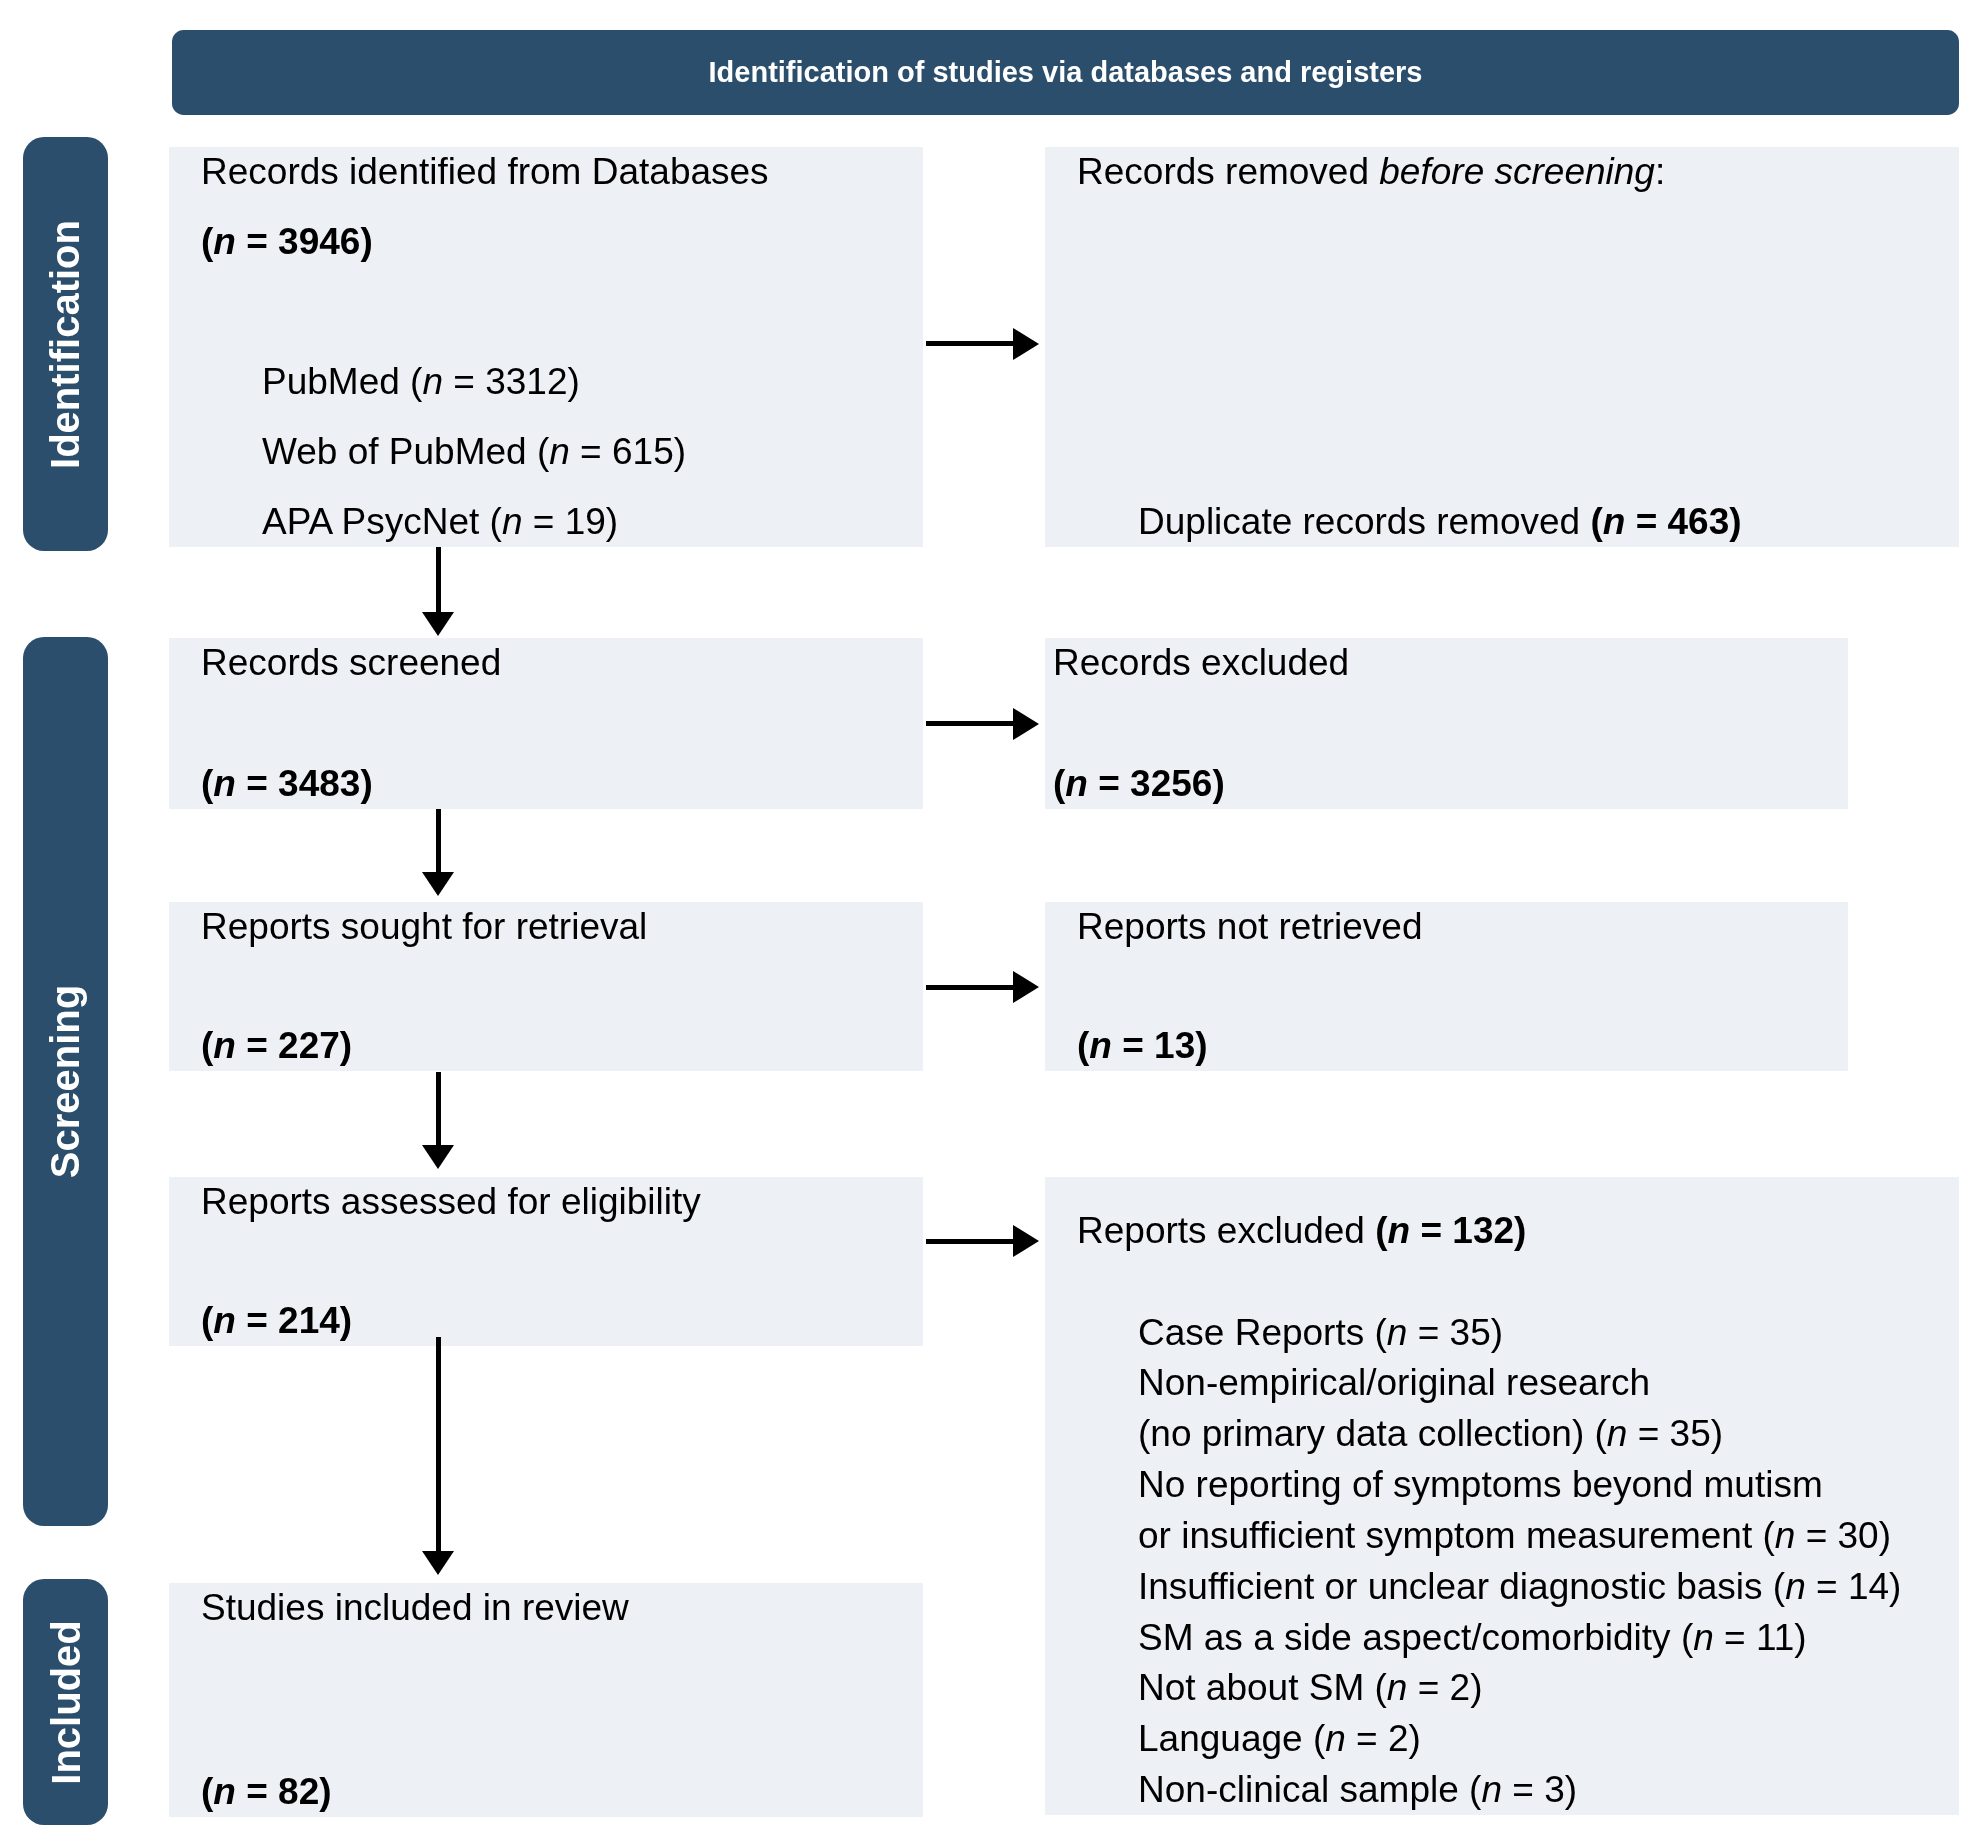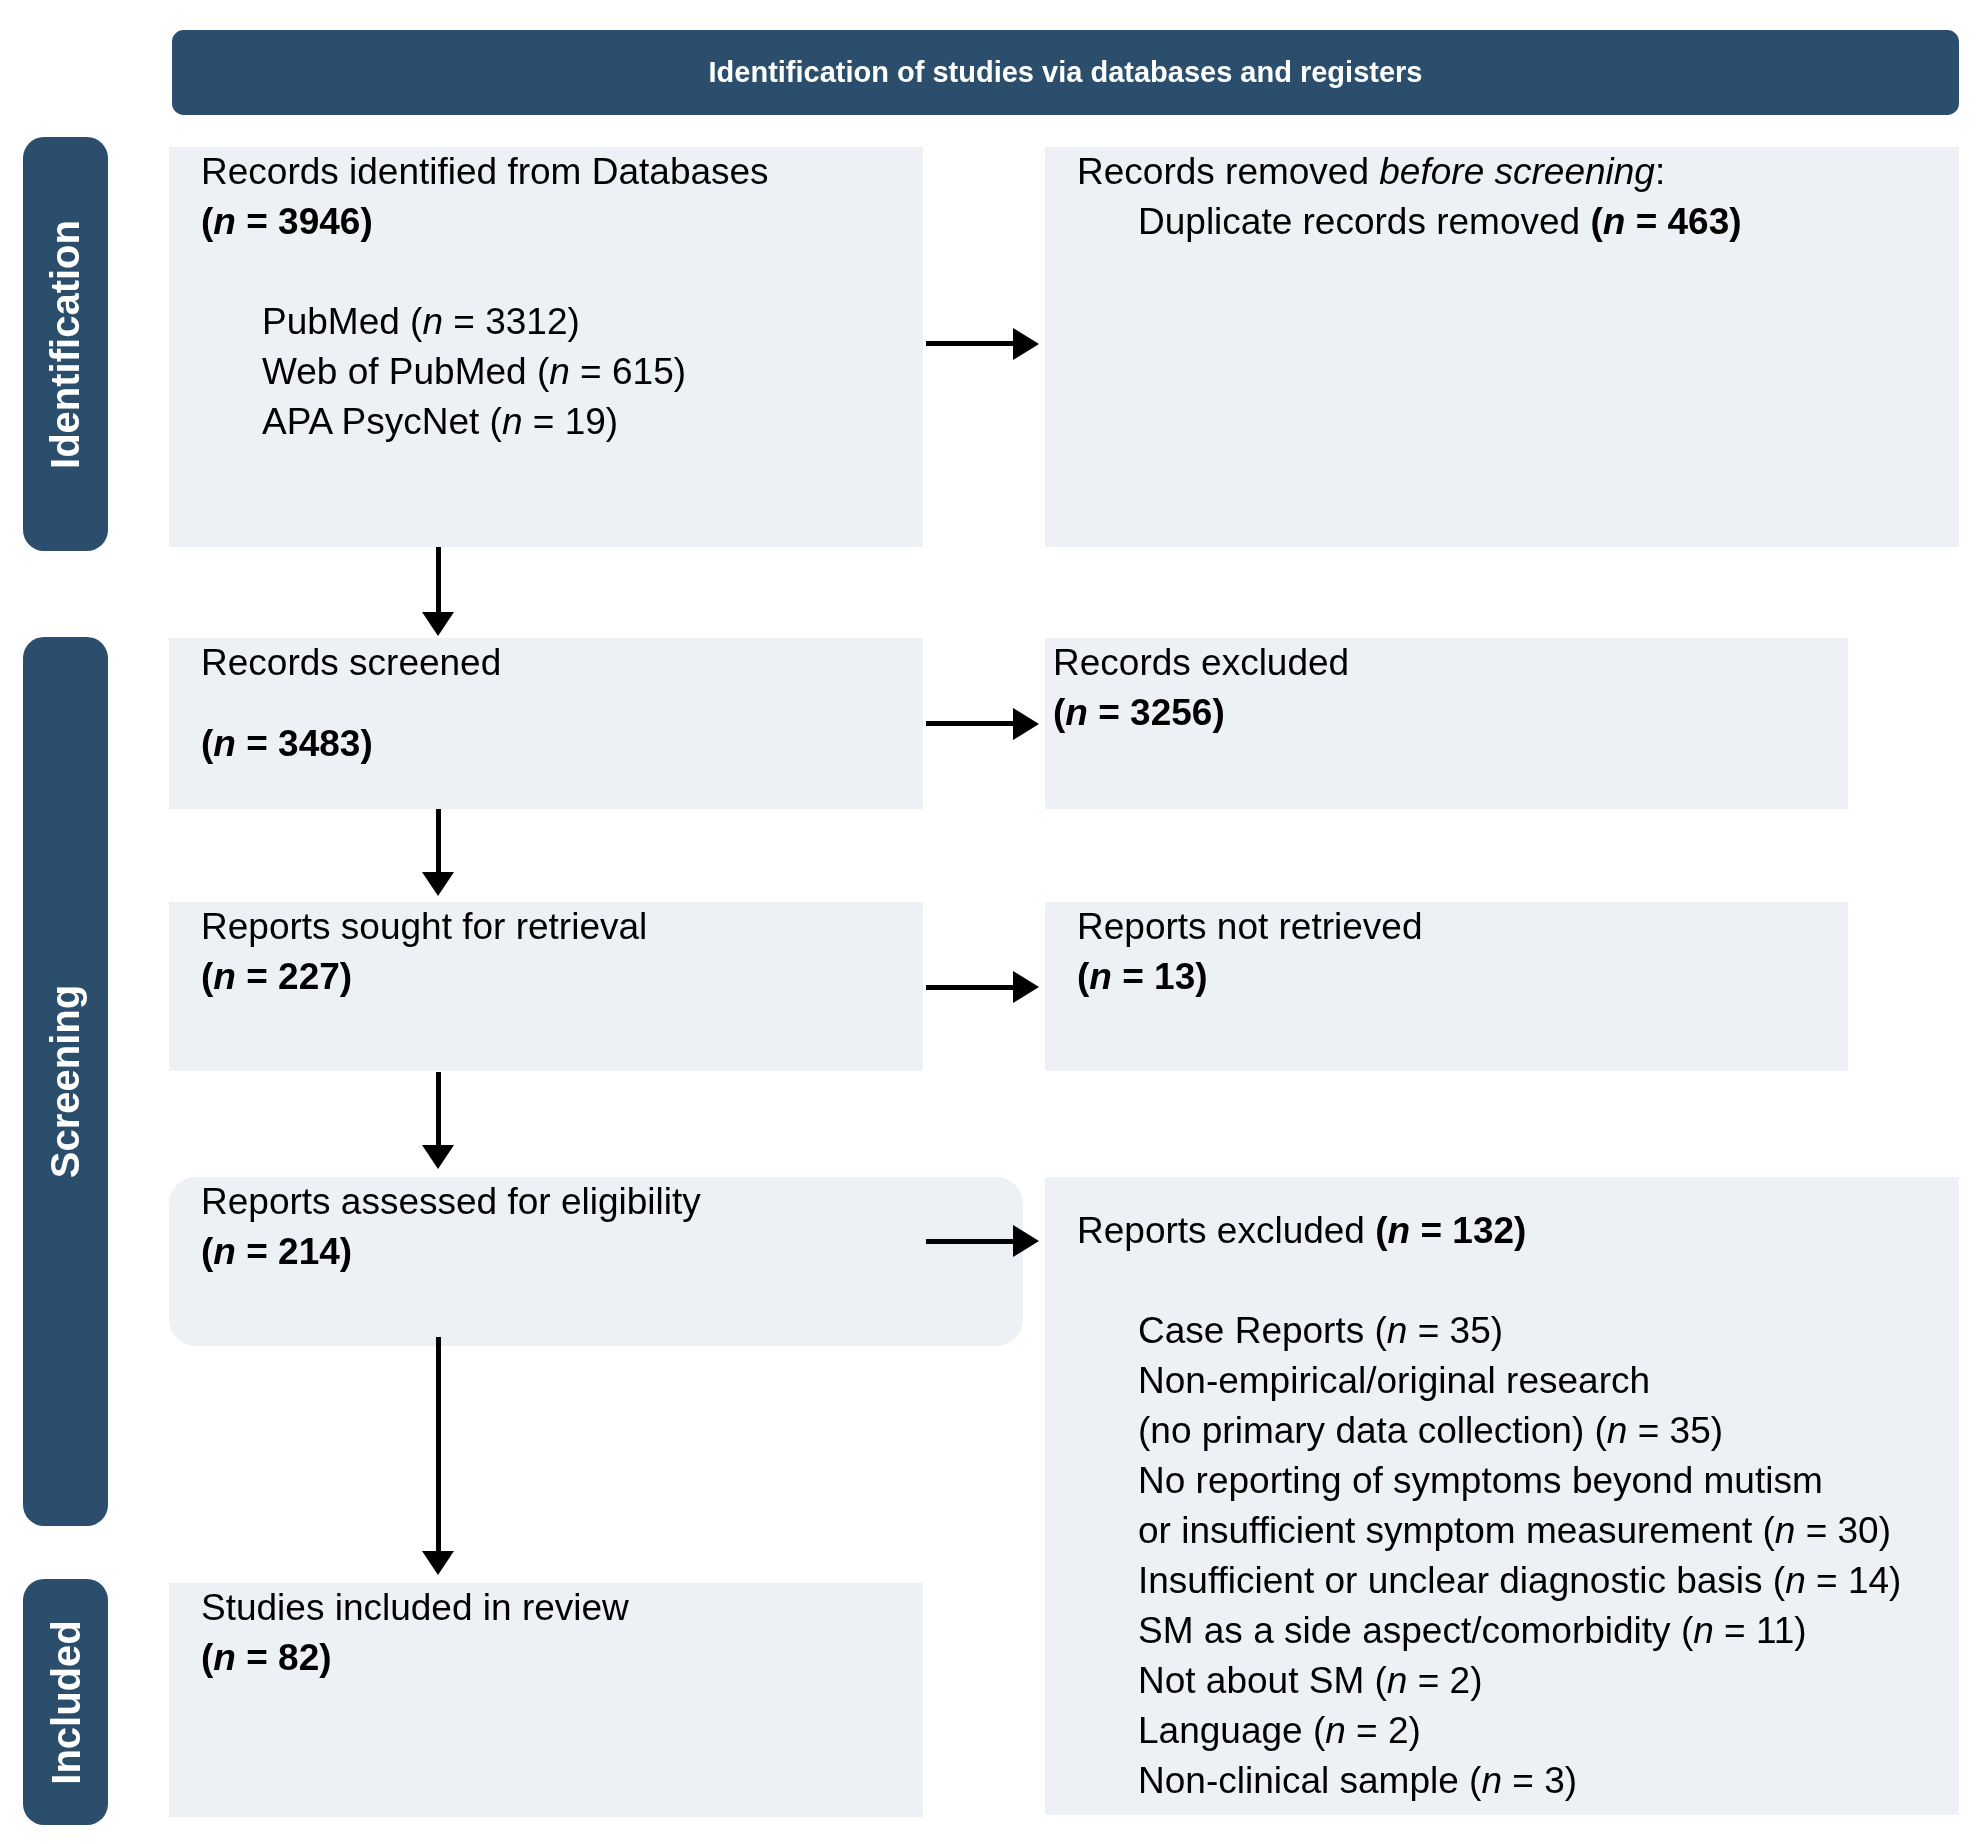--- a/index.html
+++ b/index.html
@@ -47,39 +47,39 @@
   }
   #bar-identification { top: 137px; height: 414px; }
   #bar-screening      { top: 637px; height: 889px; }
   #bar-included       { top: 1579px; height: 246px; }
 
   .flowbox {
     position: absolute;
     background: var(--boxbg);
     display: flex;
     flex-direction: column;
-    justify-content: flex-start;
+    justify-content: space-between;
     padding-left: 32px;
     padding-right: 17.5px;
     box-sizing: border-box;
     font-size: 37px;
     line-height: 50px;
   }
   .flowbox .line { white-space: nowrap; }
   .flowbox .line.indent { padding-left: 61px; }
   .seg-b { font-weight: 700; }
   .seg-i { font-style: italic; }
 
   #box-records-identified   { left: 169px;  top: 147px;  width: 754px; height: 400px; }
   #box-records-removed      { left: 1045px; top: 147px;  width: 914px; height: 400px; }
   #box-records-screened     { left: 169px;  top: 638px; width: 754px; height: 171px; gap: 31px; }
   #box-records-excluded     { left: 1045px; top: 638px; width: 803px; height: 171px; padding-left: 8px; }
   #box-reports-sought       { left: 169px;  top: 902px; width: 754px; height: 169px; }
   #box-reports-not-retrieved{ left: 1045px; top: 902px; width: 803px; height: 169px; }
-  #box-reports-assessed     { left: 169px;  top: 1177px; width: 854px; height: 169px; border-radius: 27px; }
+  #box-reports-assessed     { left: 169px;  top: 1177px; width: 754px; height: 169px; }
   #box-reports-excluded     { left: 1045px; top: 1177px; width: 914px; height: 638px; padding-top: 29px; }
   #box-studies-included     { left: 169px;  top: 1583px; width: 754px; height: 234px; }
 
   
   .vline {
     position: absolute;
     left: 436px;
     width: 4.7px;
     background: var(--arrow);
   }

